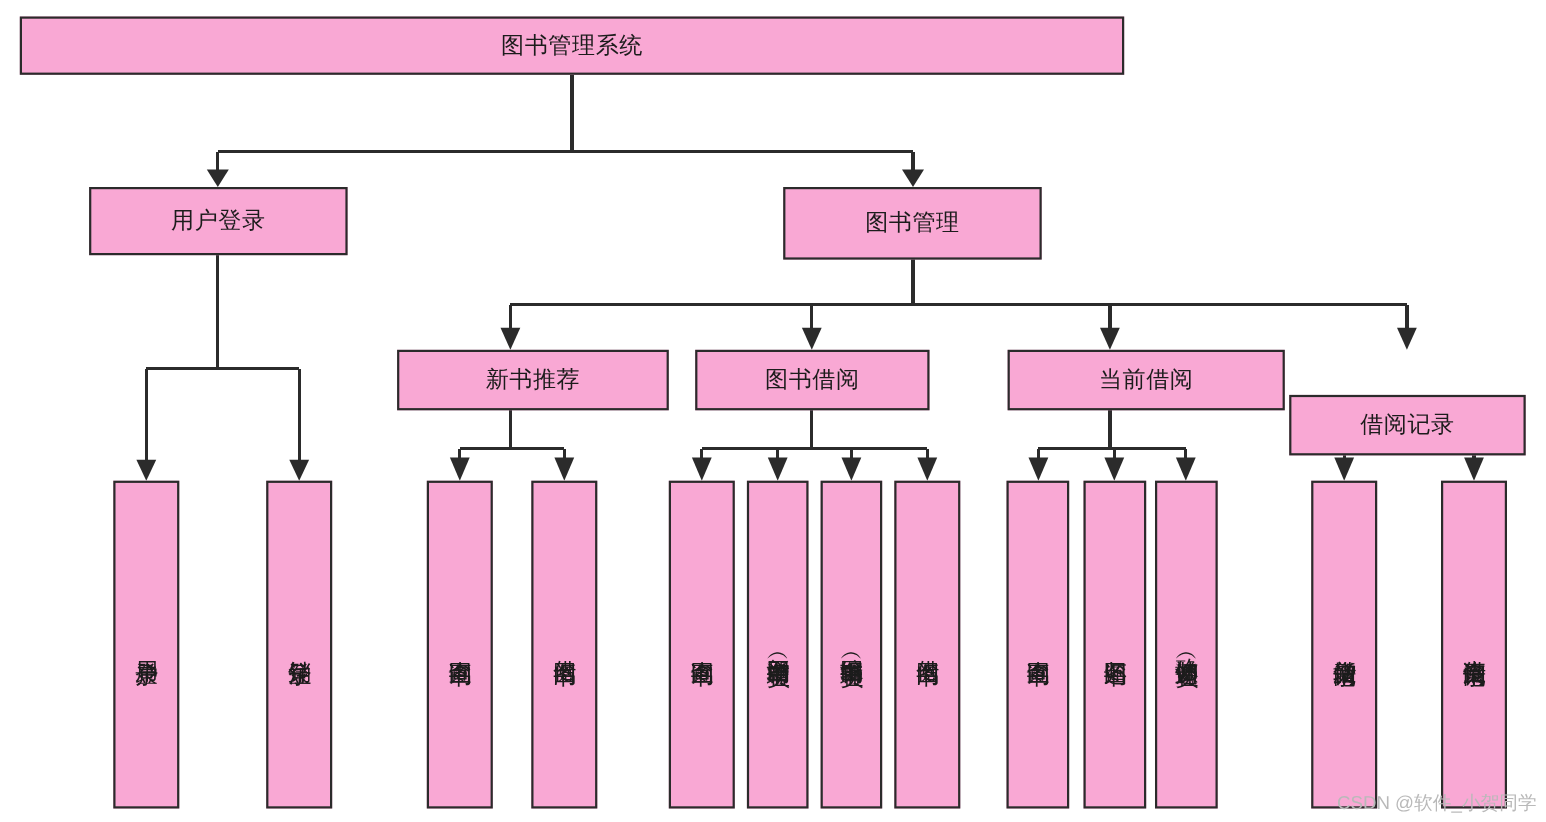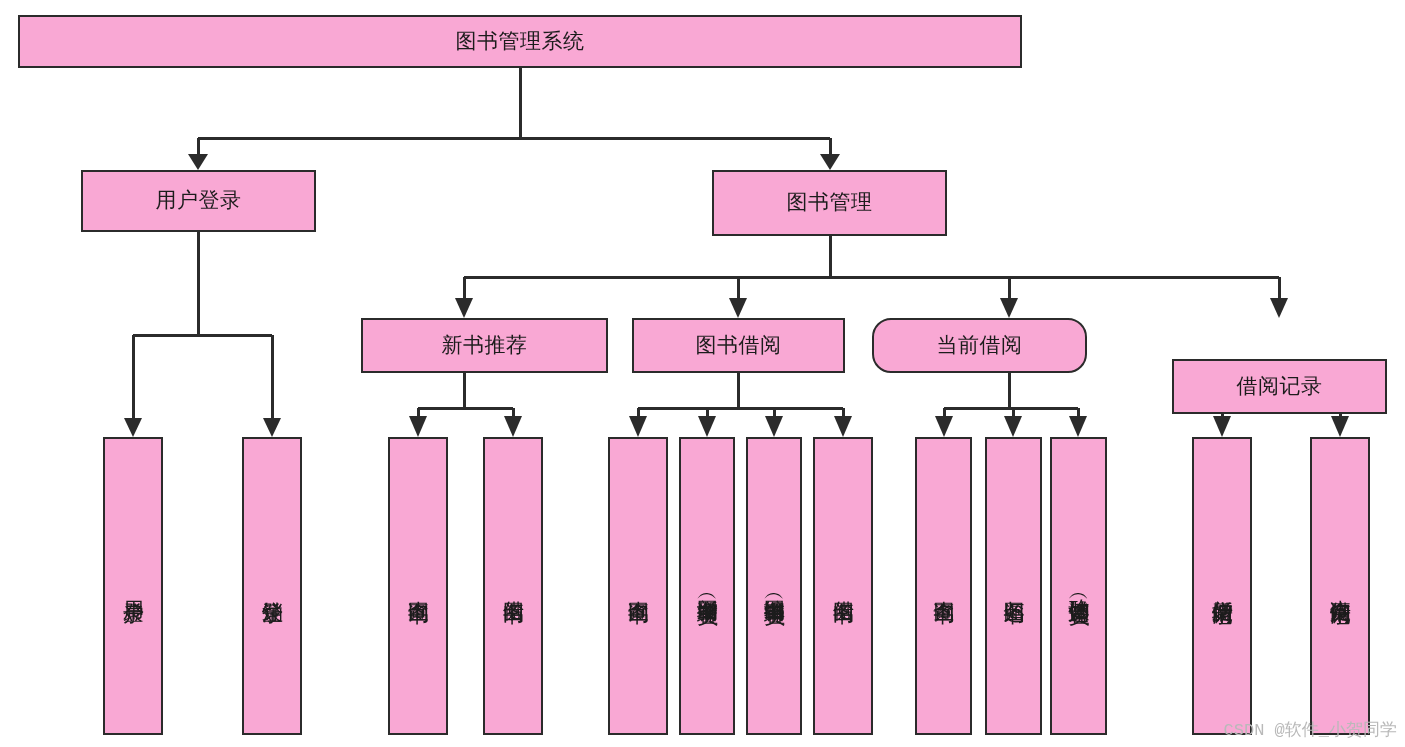--- a/index.html
+++ b/index.html
@@ -60,21 +60,21 @@
     letter-spacing: 1px;
     white-space: nowrap;
   }
   .watermark {
     position: absolute;
     right: 8px;
     bottom: 6px;
     font-size: 17px;
     color: #b9b9b9;
     white-space: nowrap;
-    font-family: Liberation Mono, monospace;
+    font-family: Liberation Sans, sans-serif;
     pointer-events: none;
   }
 </style>
 </head>
 <body>
 
 <div id="diagram-root">
 
   <svg id="diagram-svg" viewBox="0 0 1405 747" xmlns="http://www.w3.org/2000/svg">
     <defs>
@@ -184,21 +184,21 @@
   </div>
 
   <div class="node-box horiz" style="left:361px; top:318px; width:247px; height:55px;">
     <span class="node-label">新书推荐</span>
   </div>
 
   <div class="node-box horiz" style="left:632px; top:318px; width:213px; height:55px;">
     <span class="node-label">图书借阅</span>
   </div>
 
-  <div class="node-box horiz" style="left:872px; top:318px; width:215px; height:55px;border-radius:19px;">
+  <div class="node-box horiz" style="left:916px; top:318px; width:252px; height:55px;">
     <span class="node-label">当前借阅</span>
   </div>
 
   <div class="node-box horiz" style="left:1172px; top:318px; width:215px; height:55px;margin-top:41px;">
     <span class="node-label">借阅记录</span>
   </div>
 
   <div class="node-box vert" style="left:103px; top:437px; width:60px; height:298px;">
     <span class="node-label">用户登录</span>
   </div>

